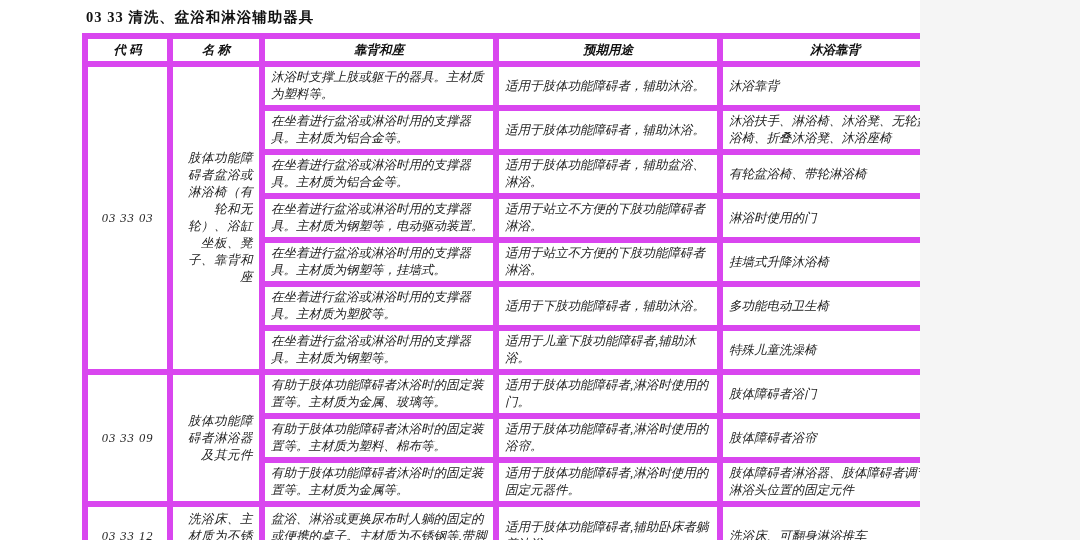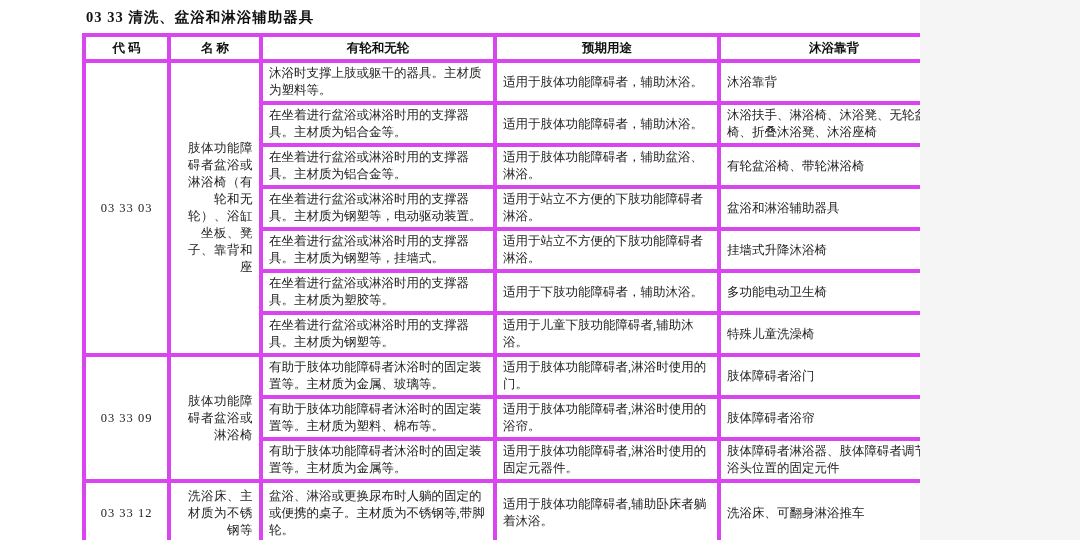--- a/index.html
+++ b/index.html
@@ -23,24 +23,25 @@
     position:absolute;
     left:82px;top:33px;
     width:925px;
     border-collapse:collapse;
     table-layout:fixed;
     font-size:12.5px;
     line-height:17px;
     color:#222;
   }
   table.catalog th, table.catalog td{
-    border:4px solid #d946ef;
+    border:6px solid #d946ef;
     padding:2px 6px;
     vertical-align:middle;
     word-break:break-all;
+    font-style:italic;
   }
   table.catalog th{
     font-weight:bold;
     text-align:center;
     height:20px;
     padding:1px 2px;
     color:#111;
   }
   col.c-code{width:85px;}
   col.c-name{width:92px;}
@@ -65,21 +66,21 @@
         <col class="c-name">
         <col class="c-desc">
         <col class="c-use">
         <col class="c-ex">
         <col class="c-cat">
     </colgroup>
     <thead>
       <tr>
         <th>代  码</th>
         <th>名  称</th>
-        <th>有轮和无轮</th>
+        <th>靠背和座</th>
         <th>预期用途</th>
         <th>沐浴靠背</th>
         <th>类  别</th>
       </tr>
     </thead>
     <tbody>
 
       <tr class="h42">
         <td class="code" rowspan="7">03 33 03</td>
         <td class="name" rowspan="7">肢体功能障碍者盆浴或淋浴椅（有轮和无轮）、浴缸坐板、凳子、靠背和座</td>
@@ -96,21 +97,21 @@
       </tr>
       <tr class="h42">
         <td>在坐着进行盆浴或淋浴时用的支撑器具。主材质为铝合金等。</td>
         <td>适用于肢体功能障碍者，辅助盆浴、淋浴。</td>
         <td>有轮盆浴椅、带轮淋浴椅</td>
         <td class="cat">Ⅲ</td>
       </tr>
       <tr class="h42">
         <td>在坐着进行盆浴或淋浴时用的支撑器具。主材质为钢塑等，电动驱动装置。</td>
         <td>适用于站立不方便的下肢功能障碍者淋浴。</td>
-        <td>盆浴和淋浴辅助器具</td>
+        <td>淋浴时使用的门</td>
         <td class="cat">Ⅲ</td>
       </tr>
       <tr class="h42">
         <td>在坐着进行盆浴或淋浴时用的支撑器具。主材质为钢塑等，挂墙式。</td>
         <td>适用于站立不方便的下肢功能障碍者淋浴。</td>
         <td>挂墙式升降沐浴椅</td>
         <td class="cat">Ⅲ</td>
       </tr>
       <tr class="h39">
         <td>在坐着进行盆浴或淋浴时用的支撑器具。主材质为塑胶等。</td>
@@ -120,21 +121,21 @@
       </tr>
       <tr class="h39">
         <td>在坐着进行盆浴或淋浴时用的支撑器具。主材质为钢塑等。</td>
         <td>适用于儿童下肢功能障碍者,辅助沐浴。</td>
         <td>特殊儿童洗澡椅</td>
         <td class="cat">Ⅲ</td>
       </tr>
 
       <tr class="h43">
         <td class="code" rowspan="3">03 33 09</td>
-        <td class="name" rowspan="3">肢体功能障碍者盆浴或淋浴椅</td>
+        <td class="name" rowspan="3">肢体功能障碍者淋浴器及其元件</td>
         <td>有助于肢体功能障碍者沐浴时的固定装置等。主材质为金属、玻璃等。</td>
         <td>适用于肢体功能障碍者,淋浴时使用的门。</td>
         <td>肢体障碍者浴门</td>
         <td class="cat">Ⅲ</td>
       </tr>
       <tr class="h43">
         <td>有助于肢体功能障碍者沐浴时的固定装置等。主材质为塑料、棉布等。</td>
         <td>适用于肢体功能障碍者,淋浴时使用的浴帘。</td>
         <td>肢体障碍者浴帘</td>
         <td class="cat">Ⅲ</td>

